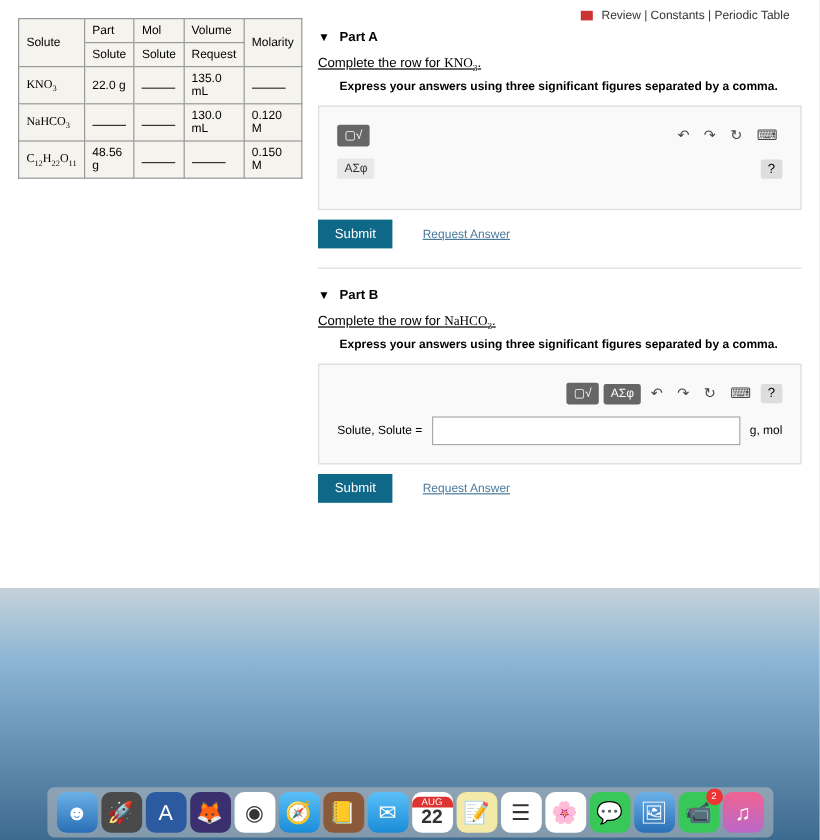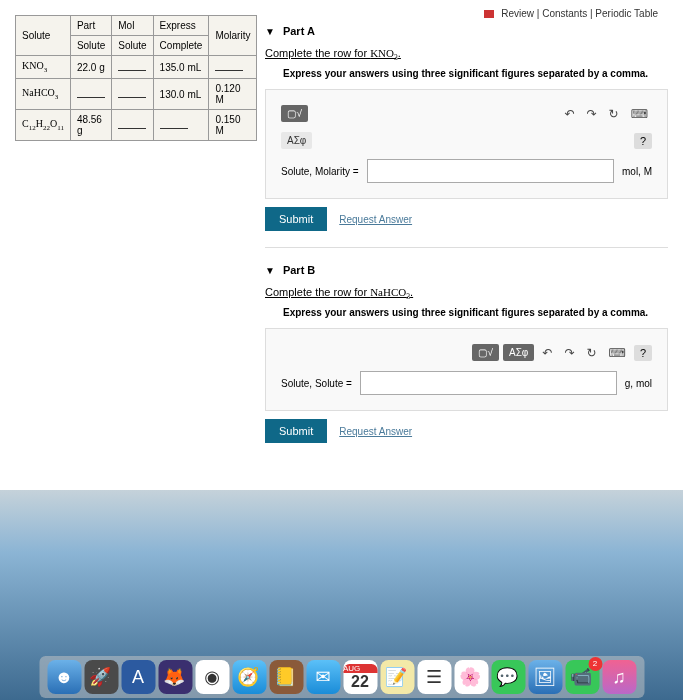--- a/index.html
+++ b/index.html
@@ -21,21 +21,21 @@
     .answer-box { border: 1px solid #ddd; padding: 15px; background: #f9f9f9; margin-bottom: 8px; }
     .toolbar { display: flex; align-items: center; gap: 4px; margin-bottom: 10px; justify-content: flex-end; }
     .toolbar-item { background: #666; color: #fff; padding: 3px 6px; font-size: 10px; border-radius: 2px; }
     .toolbar-light { background: #e8e8e8; color: #333; padding: 3px 6px; font-size: 10px; border-radius: 2px; }
     .toolbar-icon { color: #444; font-size: 12px; padding: 0 4px; cursor: pointer; }
     .help-icon { background: #ddd; padding: 2px 6px; border-radius: 2px; }
     .input-row { display: flex; align-items: center; gap: 8px; }
     .input-label { font-size: 10px; }
     .answer-input { flex: 1; height: 24px; border: 1px solid #aaa; padding: 2px 4px; }
     .unit-label { font-size: 10px; white-space: nowrap; }
-    .submit-row { display: flex; align-items: center; gap: 12px; margin-top: 6px; }
+    .submit-row { display: flex; align-items: center; gap: 25px; margin-top: 6px; }
     .submit-btn { background: #0f6888; color: #fff; border: none; padding: 6px 14px; font-size: 11px; cursor: pointer; }
     .request-link { color: #4a7a9a; font-size: 10px; text-decoration: underline; cursor: pointer; }
     .desktop-bg { position: absolute; top: 490px; left: 0; right: 0; height: 210px; background: linear-gradient(180deg, #c5d2da 0%, #8bb4d4 30%, #3d6a8f 100%); }
     .dock { position: absolute; bottom: 2px; left: 50%; transform: translateX(-50%); background: rgba(200,200,200,0.5); border-radius: 6px; padding: 4px 8px; display: flex; gap: 3px; align-items: flex-end; }
     .dock-icon { width: 34px; height: 34px; border-radius: 8px; display: flex; align-items: center; justify-content: center; font-size: 18px; color: #fff; }
     .chem { font-family: 'Times New Roman', serif; }
     .chem sub { font-size: 0.7em; }
     .sep { border: none; border-top: 1px solid #ddd; margin: 16px 0; }
     .flag-icon { display: inline-block; width: 10px; height: 8px; background: #c33; margin-right: 4px; vertical-align: middle; }
     .red-dot { position: absolute; top: -3px; right: -3px; background: #e33; color: #fff; border-radius: 50%; width: 14px; height: 14px; font-size: 8px; text-align: center; line-height: 14px; }
@@ -51,27 +51,27 @@
     <span>Periodic Table</span>
   </div>
 
   <div class="left-panel">
     <table class="data-table">
       <tbody>
           <tr>
         <th rowspan="2">Solute</th>
         <th>Part</th>
         <th>Mol</th>
-        <th>Express</th>
+        <th>Volume</th>
         <th rowspan="2">Molarity</th>
       </tr>
       <tr>
         <th>Solute</th>
         <th>Solute</th>
-        <th>Complete</th>
+        <th>Request</th>
       </tr>
       <tr>
         <td class="chem">KNO<sub>3</sub></td>
         <td>22.0 g</td>
         <td><span class="blank"></span></td>
         <td>135.0 mL</td>
         <td><span class="blank"></span></td>
       </tr>
       <tr>
         <td class="chem">NaHCO<sub>3</sub></td>
@@ -104,25 +104,20 @@
         <span style="flex:1"></span>
         <span class="toolbar-icon">↶</span>
         <span class="toolbar-icon">↷</span>
         <span class="toolbar-icon">↻</span>
         <span class="toolbar-icon">⌨</span>
       </div>
       <div class="toolbar">
         <span class="toolbar-light">ΑΣφ</span>
         <span style="flex:1"></span>
         <span class="help-icon">?</span>
-      </div>
-      <div class="input-row">
-        <span class="input-label">Solute, Molarity =</span>
-        <input class="answer-input" type="text" style="">
-        <span class="unit-label">mol, M</span>
       </div>
     </div>
     <div class="submit-row">
       <button class="submit-btn">Submit</button>
       <span class="request-link">Request Answer</span>
     </div>
 
     <hr class="sep">
 
     <div class="part-header">
@@ -159,21 +154,21 @@
 <div class="dock">
   <div class="dock-icon" style="background:linear-gradient(#6bb1e8,#2a6fb5)">☻</div>
   <div class="dock-icon" style="background:#4a4a4a">🚀</div>
   <div class="dock-icon" style="background:#2c5aa0">A</div>
   <div class="dock-icon" style="background:#3a2f6f">🦊</div>
   <div class="dock-icon" style="background:#fff;color:#333">◉</div>
   <div class="dock-icon" style="background:linear-gradient(#5bc0f8,#1a8cd8)">🧭</div>
   <div class="dock-icon" style="background:#8a5a3a">📒</div>
   <div class="dock-icon" style="background:linear-gradient(#5bc0f8,#1a8cd8)">✉</div>
   <div class="dock-icon" style="background:#fff;color:#333;flex-direction:column;font-size:8px">
-      <div style="background:#d33;color:#fff;width:100%;text-align:left;border-radius:6px 6px 0 0">AUG</div>
+      <div style="background:#d33;color:#fff;width:100%;text-align:center;border-radius:6px 6px 0 0">AUG</div>
       <div style="font-size:16px;font-weight:bold">22</div>
     </div>
   <div class="dock-icon" style="background:#f3e9a8;color:#333">📝</div>
   <div class="dock-icon" style="background:#fff;color:#333">☰</div>
   <div class="dock-icon" style="background:#fff">🌸</div>
   <div class="dock-icon" style="background:#38c759">💬</div>
   <div class="dock-icon" style="background:linear-gradient(#6bb1e8,#2a6fb5)">🖼</div>
   <div class="dock-icon" style="background:#38c759;position:relative">📹<span class="red-dot">2</span></div>
   <div class="dock-icon" style="background:linear-gradient(#f06292,#ba68c8)">♫</div>
 </div>

